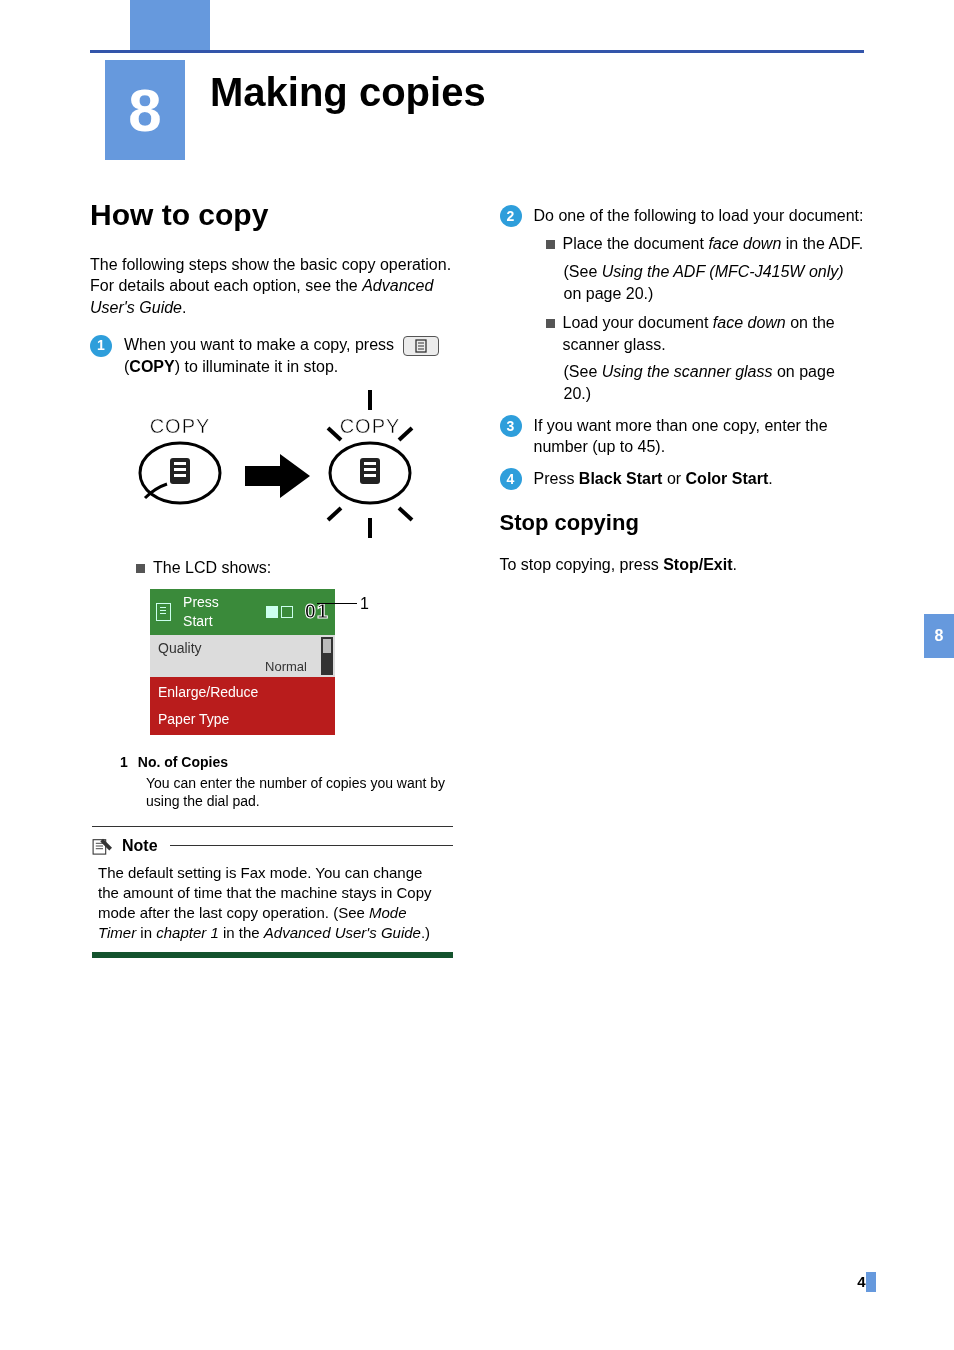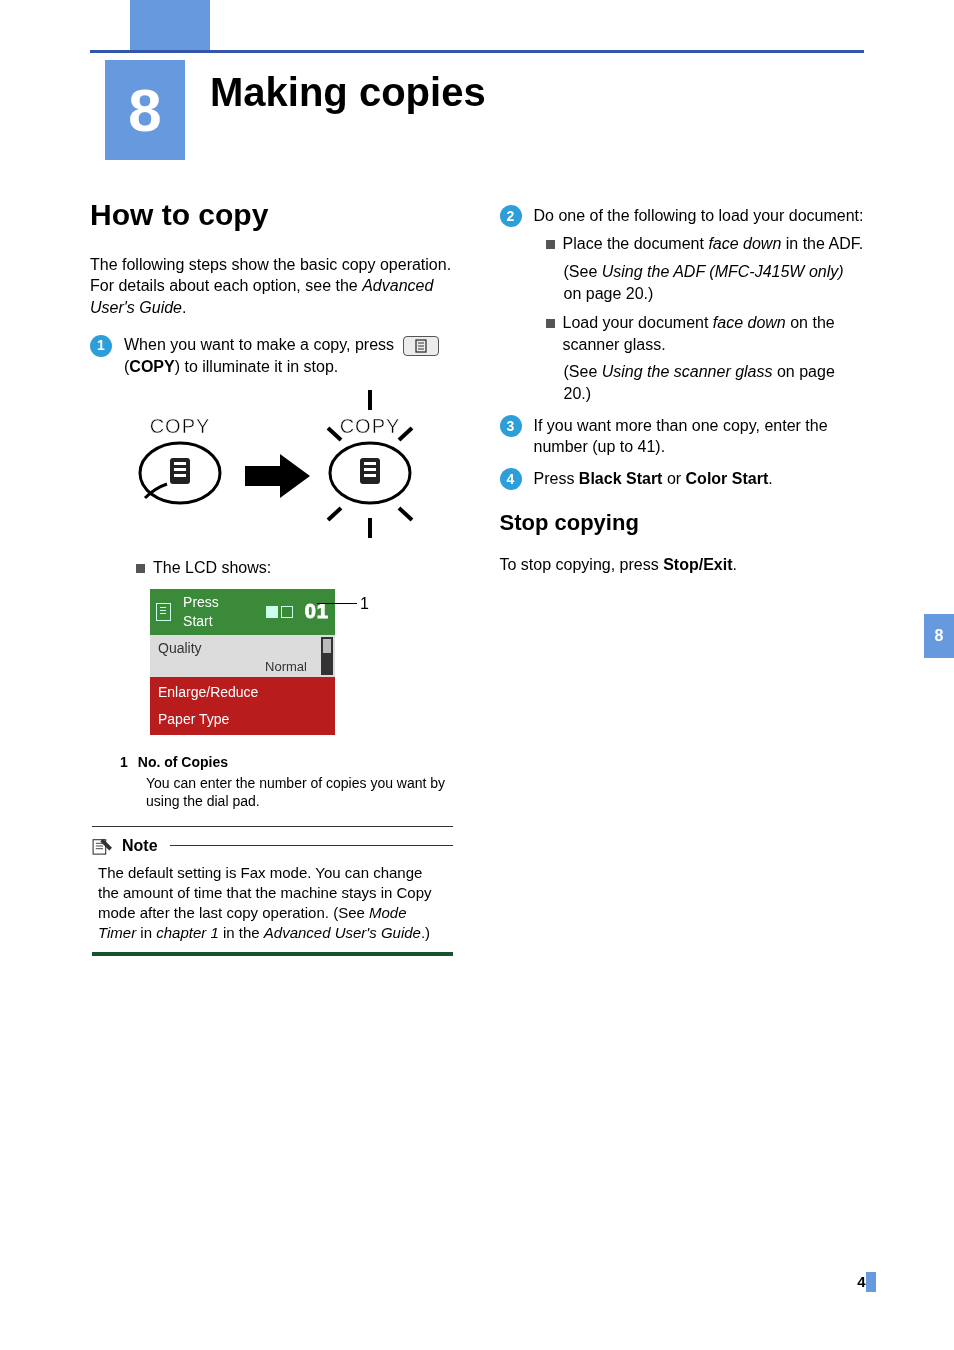--- a/index.html
+++ b/index.html
@@ -155,21 +155,21 @@
   }
   .lcd-header .hdr-icon::before { content:""; position:absolute; left:3px; top:3px; width:6px; height:1px; background:#cfe; box-shadow: 0 3px 0 #cfe, 0 6px 0 #cfe; }
   .lcd-header .boxes { display:flex; gap:3px; margin-left:6px;}
   .lcd-header .boxes span { width:10px; height:10px; border:1px solid #cfe;}
   .lcd-header .boxes span.first { background:#cfe; }
   .lcd-header .count {
     margin-left: auto;
     font-size: 20px;
     font-weight: bold;
     -webkit-text-stroke: 1px #fff;
-    color: #ffffff;
+    color: #000000;
     letter-spacing: 1px;
     text-align: right;
   }
   .lcd-quality {
     background: #dcdcdc;
     padding: 4px 8px 2px 8px;
     color: #333;
     position: relative;
   }
   .lcd-quality .val {
@@ -208,21 +208,21 @@
   .legend {
     margin: 18px 0 6px 30px;
     font-size: 14px;
   }
   .legend .lgnum { font-weight: bold; margin-right: 10px; }
   .legend .lgtitle { font-weight: bold; }
   .legend .lgbody { margin-left: 26px; margin-top: 2px; line-height: 1.3; }
   .note-block {
     margin: 16px 2px 0 2px;
     border-top: 1px solid #333;
-    border-bottom: 4px solid #14532d;
+    border-bottom: 6px solid #14532d;
     padding: 8px 0;
   }
   .note-head {
     display: flex;
     align-items: center;
     gap: 8px;
     margin-bottom: 6px;
   }
   .note-head .note-icon {
     width: 22px; height: 18px;
@@ -399,21 +399,21 @@
       <div>
         <span>Load your document </span><span class="ital">face down</span><span> on the scanner glass.</span>
       </div>
     </div>
     <div class="sub-indent">
       <span>(See </span><span class="ital">Using the scanner glass</span><span> on page 20.)</span>
     </div>
 
     <div class="step">
       <div class="stepnum">3</div>
-      <div>If you want more than one copy, enter the number (up to 41).</div>
+      <div>If you want more than one copy, enter the number (up to 45).</div>
     </div>
 
     <div class="step">
       <div class="stepnum">4</div>
       <div>
         <span>Press </span><span class="bold">Black Start</span><span> or </span><span class="bold">Color Start</span><span>.</span>
       </div>
     </div>
 
     <h3 class="subsection">Stop copying</h3>

